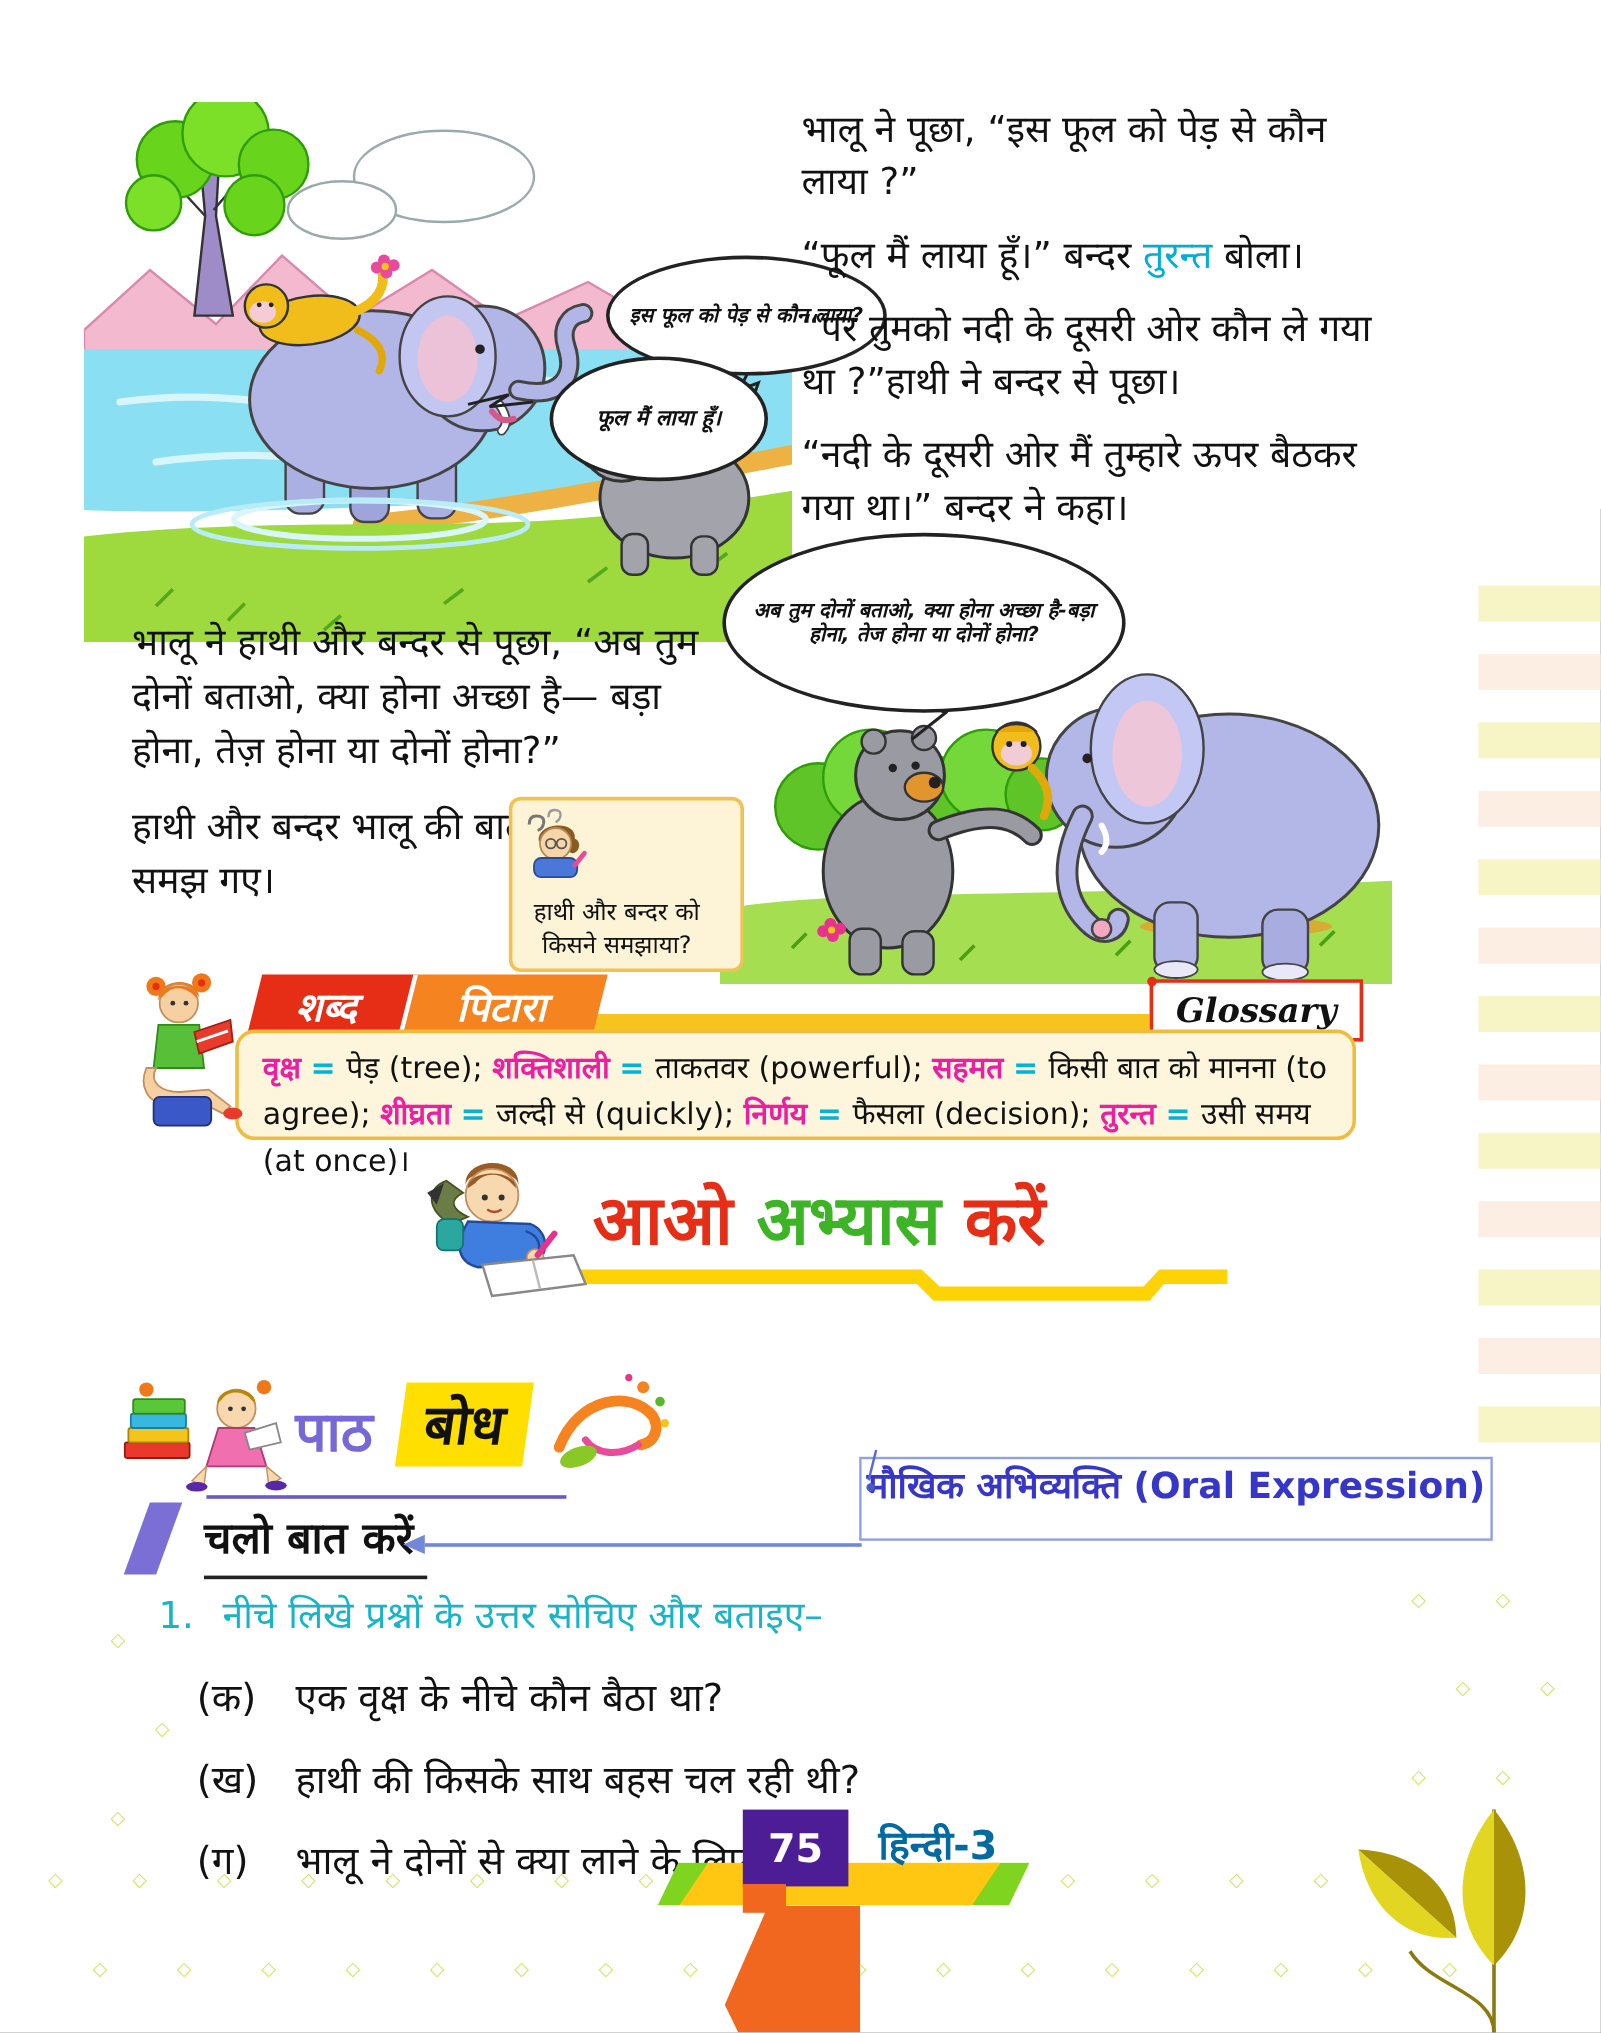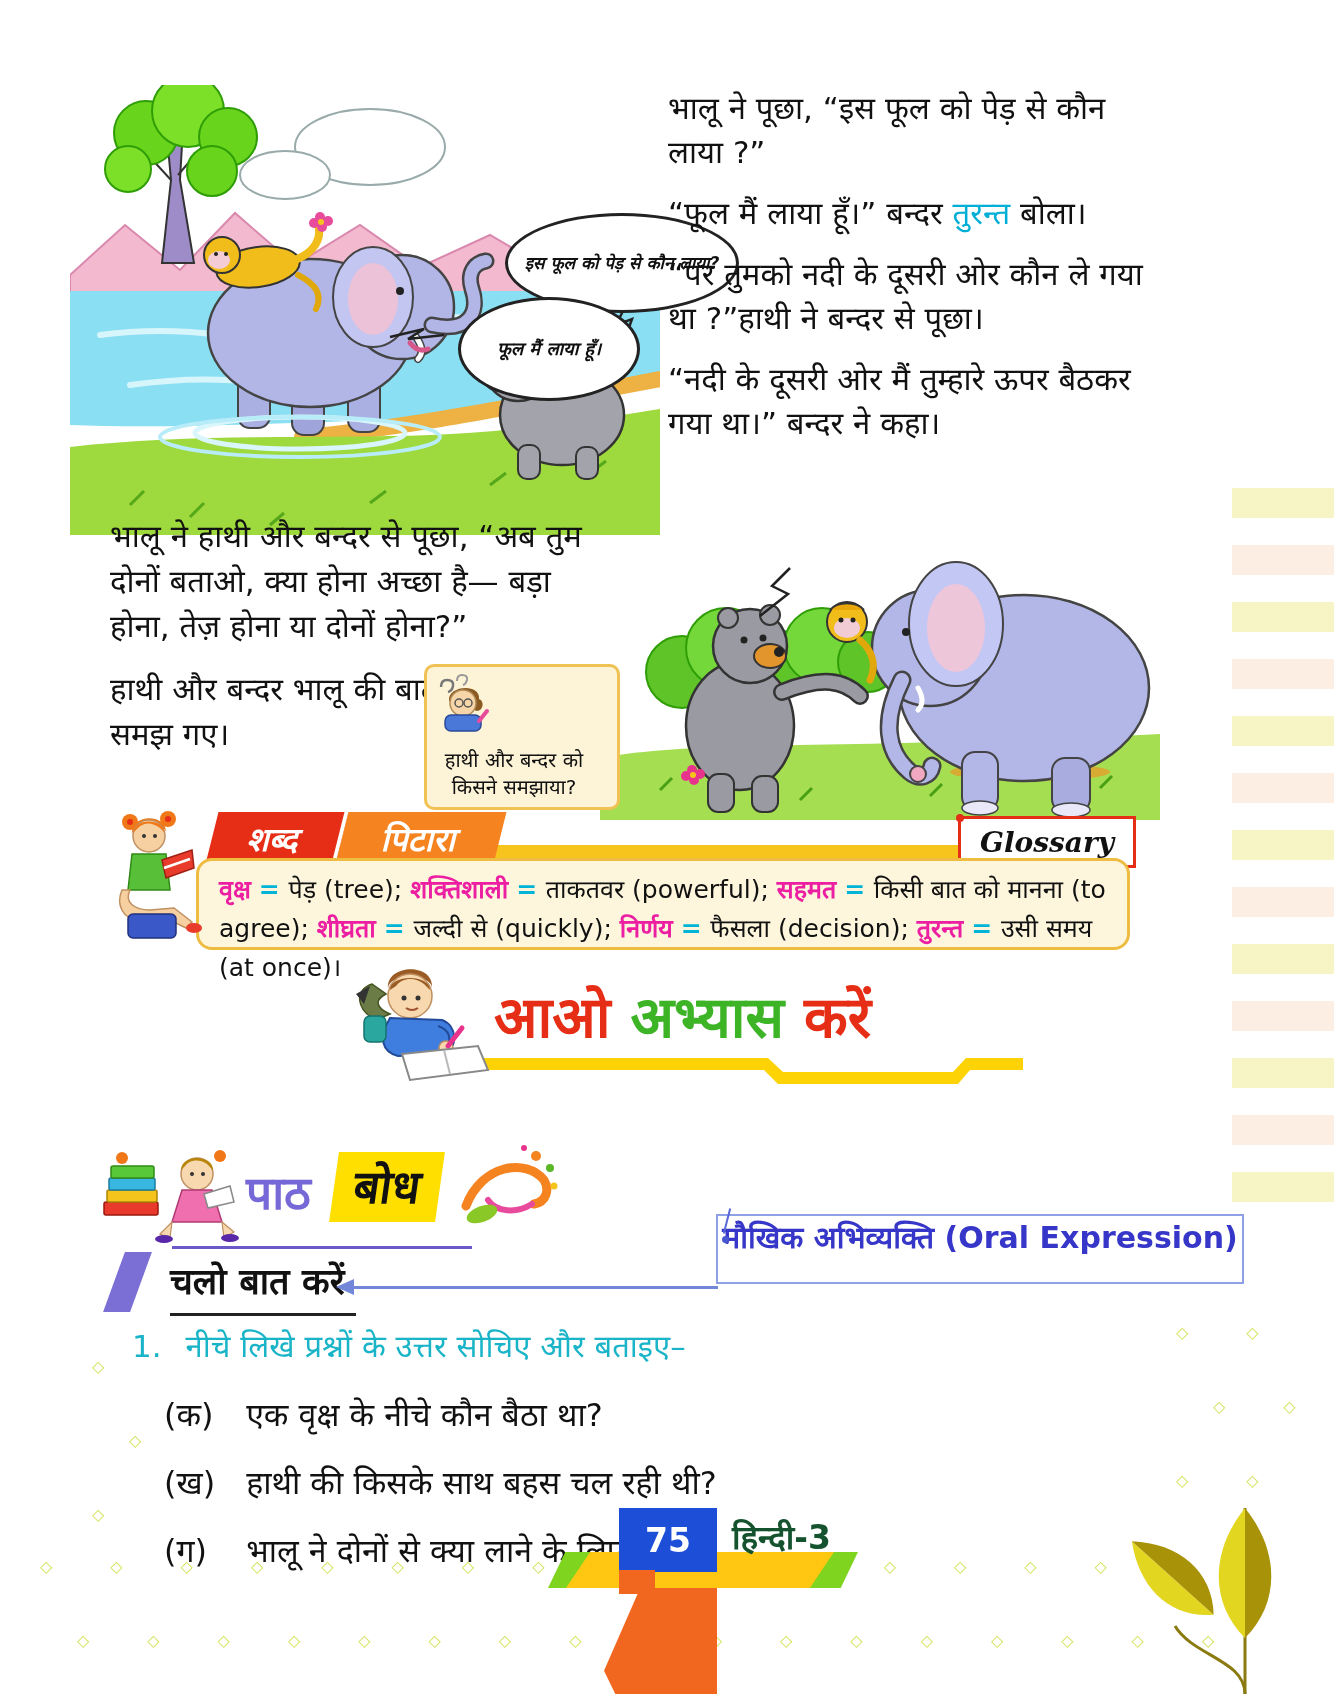--- a/index.html
+++ b/index.html
@@ -99,26 +99,26 @@
   .q-item .qlabel{display:inline-block;width:72px;}
   .qa{top:1392px;} .qb{top:1460px;} .qc{top:1528px;}
 
   
   .f-green-l{left:548px;top:1552px;width:54px;height:36px;background:#7fd41f;
              clip-path:polygon(32% 0,100% 0,68% 100%,0 100%);z-index:2;}
   .f-green-r{left:804px;top:1552px;width:54px;height:36px;background:#7fd41f;
              clip-path:polygon(32% 0,100% 0,68% 100%,0 100%);z-index:2;}
   .f-band{left:566px;top:1552px;width:268px;height:36px;background:#ffc612;
           clip-path:polygon(9% 0,100% 0,91% 100%,0 100%);z-index:3;}
-  .f-75{left:619px;top:1508px;width:98px;height:64px;background:#1d4ed8;z-index:4;
+  .f-75{left:619px;top:1508px;width:88px;height:64px;background:#4c1d95;z-index:4;
         display:flex;align-items:center;justify-content:center;color:#fff;font-size:33px;font-weight:bold;}
   .f-step{left:619px;top:1570px;width:36px;height:24px;background:#f2671f;z-index:4;}
   .f-orange-b{left:604px;top:1588px;width:113px;height:106px;background:#f2671f;
               clip-path:polygon(32% 0,100% 0,100% 100%,10% 100%,0 78%);z-index:4;}
-  .f-book{left:732px;top:1514px;font-size:33px;font-weight:bold;color:#14532d;z-index:4;}
+  .f-book{left:732px;top:1514px;font-size:33px;font-weight:bold;color:#0369a1;z-index:4;}
 
   .leaves{left:1095px;top:1430px;width:239px;height:264px;z-index:1;}
 </style>
 </head>
 <body>
 
 <div class="page">
 
   <div class="abs side-strips">
       <div class="strip y"></div>
@@ -294,20 +294,23 @@
 
       <circle cx="92" cy="330" r="5" fill="#e8338c"></circle>
         <circle cx="100" cy="334" r="5" fill="#e8338c"></circle>
       <circle cx="94" cy="340" r="5" fill="#e8338c"></circle>
         <circle cx="86" cy="336" r="5" fill="#e8338c"></circle>
       <circle cx="93" cy="335" r="3" fill="#f5c41c"></circle>
 
       <path d="M190,128 l-18,18 l16,8 l-28,22" stroke="#222" stroke-width="2.5" fill="none"></path>
       <path d="M60,350 l12,-12 M200,360 l12,-12 M330,356 l12,-12 M500,348 l12,-12" stroke="#4aa014" stroke-width="3"></path>
     </svg>
+    <div class="bubble bubble3">
+      <span>अब तुम दोनों बताओ, क्या होना अच्छा है-बड़ा होना, तेज होना या दोनों होना?</span>
+    </div>
   </div>
 
   <div class="abs think-box">
     <svg width="58" height="62" viewBox="0 0 58 62" style="position:absolute;left:8px;top:4px">
       <path d="M6,16 q0,-7 6,-7 q7,0 6,6 q-1,5 -5,6" stroke="#777" stroke-width="2.5" fill="none"></path>
       <path d="M22,10 q0,-6 5,-6 q6,0 5,5 q-1,4 -4,5" stroke="#999" stroke-width="2" fill="none"></path>
       <path d="M14,30 C12,14 46,12 44,28 C50,30 48,40 42,40 Z" fill="#8a5a20"></path>
       <circle cx="28" cy="32" r="13" fill="#f6d6a8" stroke="#b08a58" stroke-width="1.5"></circle>
       <circle cx="24" cy="32" r="4" fill="none" stroke="#555" stroke-width="1.5"></circle>
       <circle cx="33" cy="32" r="4" fill="none" stroke="#555" stroke-width="1.5"></circle>

